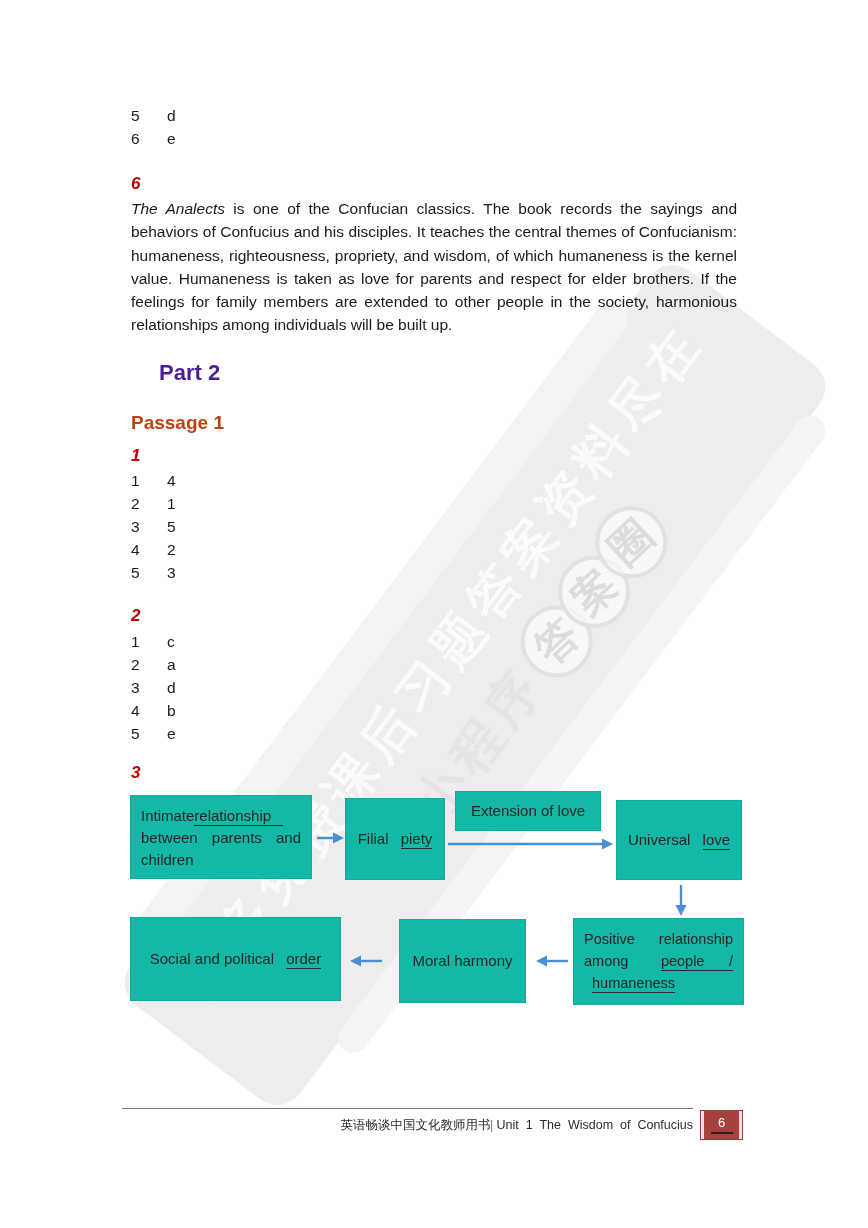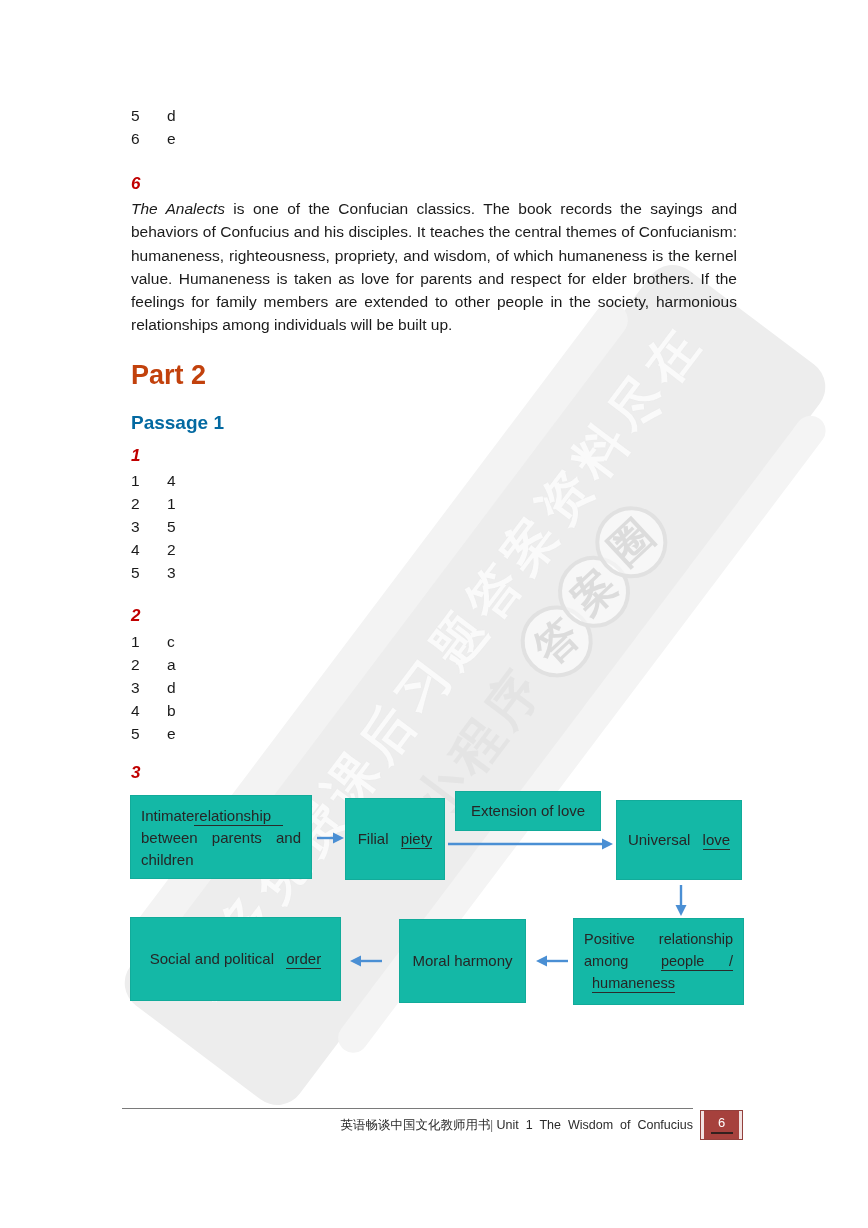--- a/index.html
+++ b/index.html
@@ -35,22 +35,22 @@
   
   .content { position:absolute; left:131px; width:606px; top:0; z-index:1; }
   .abs { position:absolute; left:0; right:0; }
   .ans-block .ans-row { display:flex; }
   .ans-n { width:36px; flex:0 0 36px; }
   .ans-v { flex:1; }
   .ans-block { font-size:15.5px; line-height:23px; }
   .sec-label { font-size:17px; font-weight:bold; font-style:italic; color:#C00000; }
   .para { font-size:15.5px; line-height:23.3px; text-align:justify; }
   .para .ital { font-style:italic; }
-  .h1-red { font-size:27px; font-weight:bold; color:#c2410c; letter-spacing:0; }
-  .h2-blue { font-size:19px; font-weight:bold; color:#0369a1; }
+  .h1-red { font-size:22px; font-weight:bold; color:#4c1d95; letter-spacing:0;margin-left:28px; }
+  .h2-blue { font-size:19px; font-weight:bold; color:#c2410c; }
   
   .fc-box { position:absolute; background:#14b8a6; border:1px solid rgba(0,0,0,0.07);
     color:#262626; font-size:15px; line-height:22px; z-index:1; }
   .fc-center { display:flex; align-items:center; justify-content:center; text-align:center; }
   .fc-just { padding:9px 10px; text-align:justify; }
   .u { border-bottom:1.4px solid #2b2b2b; padding-bottom:0.5px;margin-left:8px; }
   .u-ext { border-bottom:1.4px solid #2b2b2b; padding-bottom:0.5px; padding-right:12px; }
   .fc-arrows { position:absolute; left:0; top:0; z-index:2; pointer-events:none; }
   
   .footer-rule { position:absolute; left:122px; top:1108px; width:571px;

